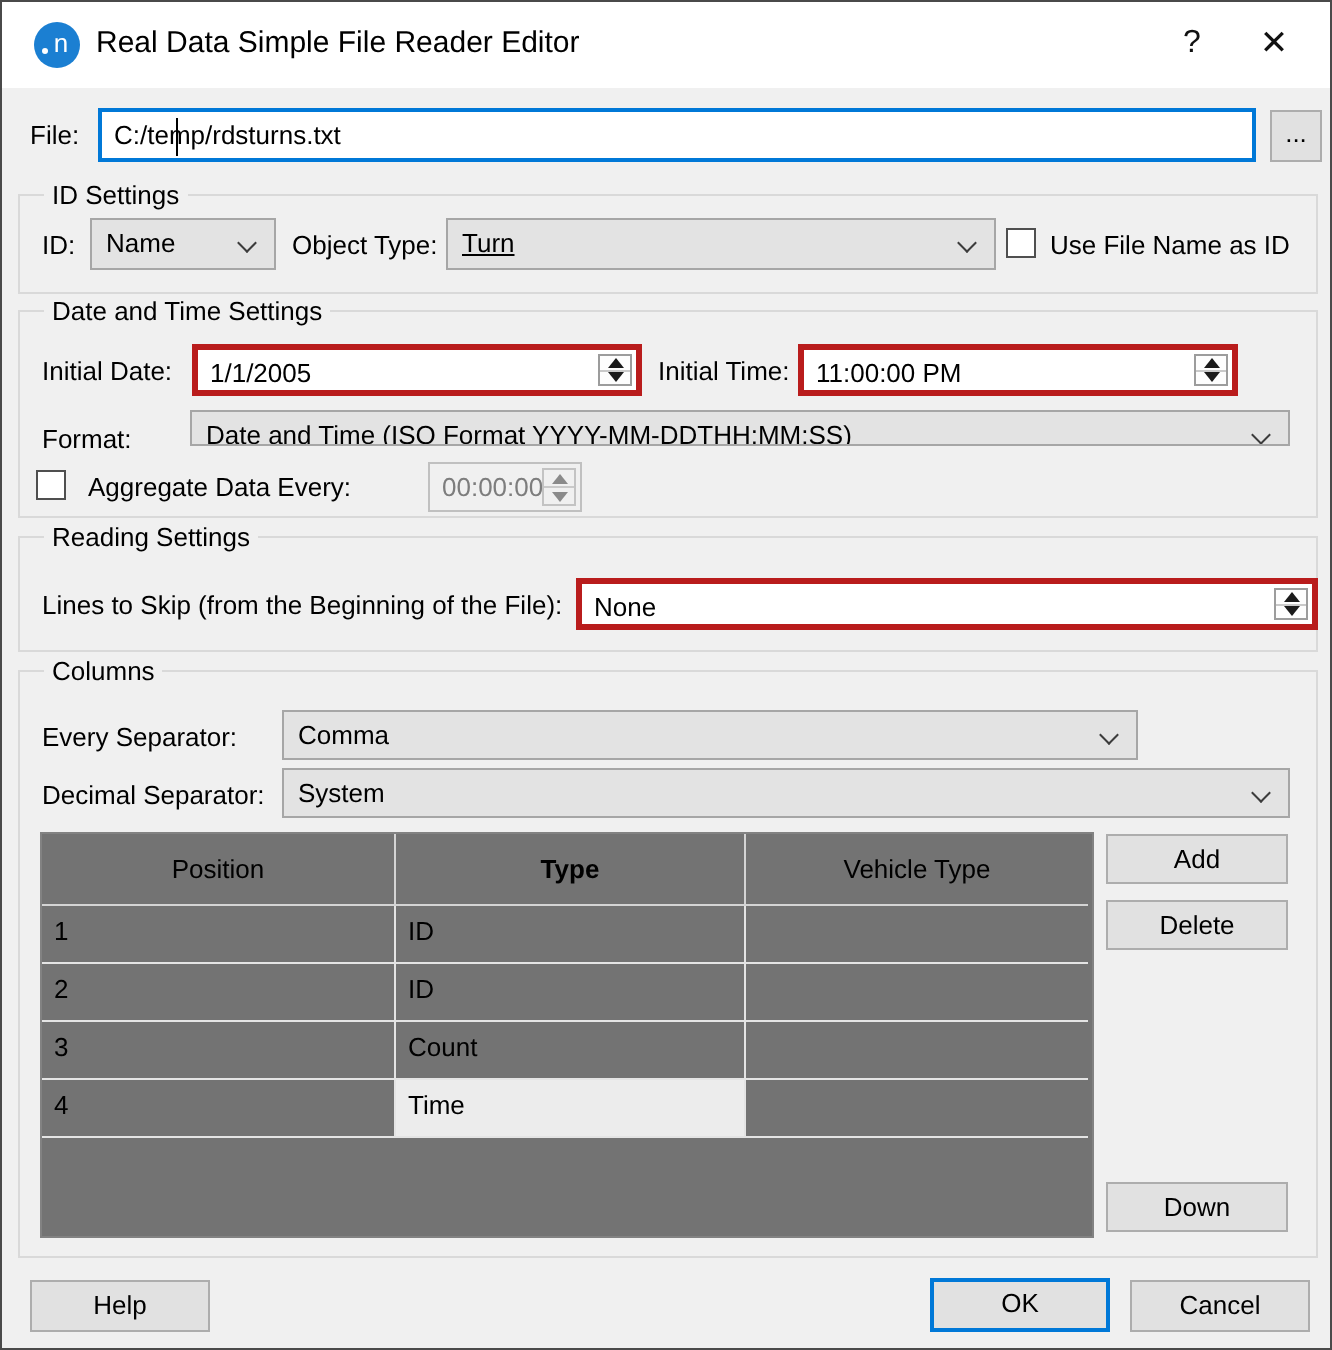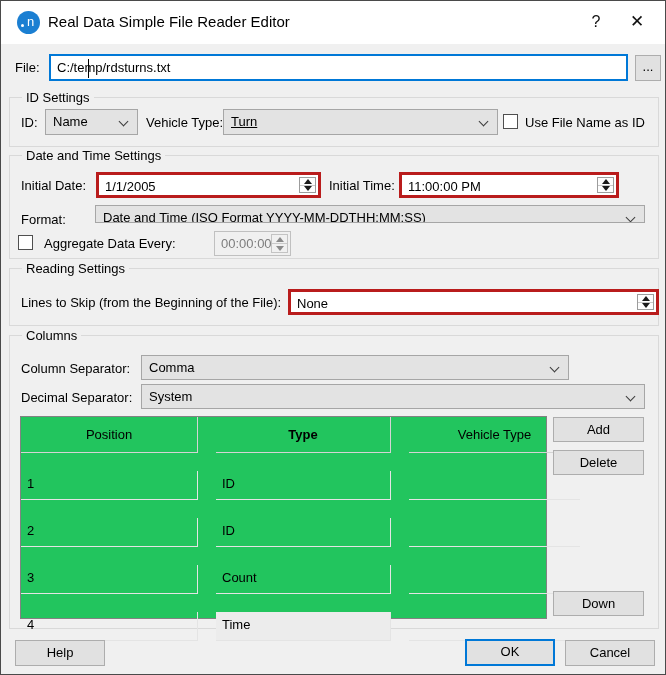--- a/index.html
+++ b/index.html
@@ -45,23 +45,23 @@
          text-align:center; line-height:23px; }
   .btn-default { border:2px solid #0078d7; line-height:22px; }
   
   .group { position:absolute; left:8px; width:650px; border:1px solid #d9d9d9; }
   .group-title { position:absolute; top:-8px; left:12px; background:#f0f0f0; padding:0 4px; }
   
   .file-input { left:48px; top:53px; width:579px; height:27px; border:2px solid #0078d7; padding-top:4px; }
   .caret { position:absolute; left:37px; top:3px; width:1px; height:19px; background:#000; }
   .browse-btn { left:634px; top:54px; width:26px; height:26px; line-height:22px; }
   
-  .ctable { position:absolute; left:19px; top:415px; width:527px; height:203px; background:#22c55e;
+  .ctable { position:absolute; left:19px; top:415px; width:527px; height:203px; background:#737373;
             border:1px solid #828282; display:grid;
-            grid-template-columns:177px 175px 171px; grid-template-rows:36px 29px 29px 29px 29px 1fr;gap:18px; }
+            grid-template-columns:177px 175px 171px; grid-template-rows:36px 29px 29px 29px 29px 1fr; }
   .ctable .hcell { border-right:1px solid #d4d4d4; border-bottom:1px solid #d4d4d4;
                    display:flex; align-items:center; justify-content:center; }
   .ctable .cell { border-right:1px solid #e4e4e4; border-bottom:1px solid #e4e4e4;
                   padding:5px 0 0 6px; }
   .ctable .no-r { border-right:none; }
   .ctable .filler { border:none; grid-column:1 / 4; }
   .hdr-type { font-weight:bold;text-align:center; }
   .cell-selected { background:#ececec; }
   .disabled-field { background:#f0f0f0; border:1px solid #c0c0c0; color:#7d7d7d; }
   .disabled-field .spin { background:#f0f0f0; border:1px solid #c3c3c3; }
@@ -91,21 +91,21 @@
   <div class="btn browse-btn">...</div>
 
   <div class="group" style="top:96px; height:50px;">
     <span class="group-title">ID Settings</span>
   </div>
   <div class="label" style="left:20px; top:114px;">ID:</div>
   <div class="combo" style="left:44px; top:108px; width:93px; height:26px;">
     <span>Name</span>
     <span class="chev"></span>
   </div>
-  <div class="label" style="left:145px; top:114px;">Vehicle Type:</div>
+  <div class="label" style="left:145px; top:114px;">Object Type:</div>
   <div class="combo" style="left:222px; top:108px; width:275px; height:26px;text-decoration:underline;">
     <span>Turn</span>
     <span class="chev"></span>
   </div>
   <div class="checkbox" style="left:502px; top:113px;"></div>
   <div class="label" style="left:524px; top:114px;">Use File Name as ID</div>
 
   <div class="group" style="top:154px; height:104px;">
     <span class="group-title">Date and Time Settings</span>
   </div>
@@ -164,21 +164,21 @@
         </span>
       <span class="spin-half">
           <span class="tri-down"></span>
         </span>
     </span>
   </div>
 
   <div class="group" style="top:334px; height:294px;">
     <span class="group-title">Columns</span>
   </div>
-  <div class="label" style="left:20px; top:360px;">Column Separator:</div>
+  <div class="label" style="left:20px; top:360px;">Every Separator:</div>
   <div class="combo" style="left:140px; top:354px; width:428px; height:25px;">
     <span>Comma</span>
     <span class="chev"></span>
   </div>
   <div class="label" style="left:20px; top:389px;">Decimal Separator:</div>
   <div class="combo" style="left:140px; top:383px; width:504px; height:25px;">
     <span>System</span>
     <span class="chev"></span>
   </div>
 

